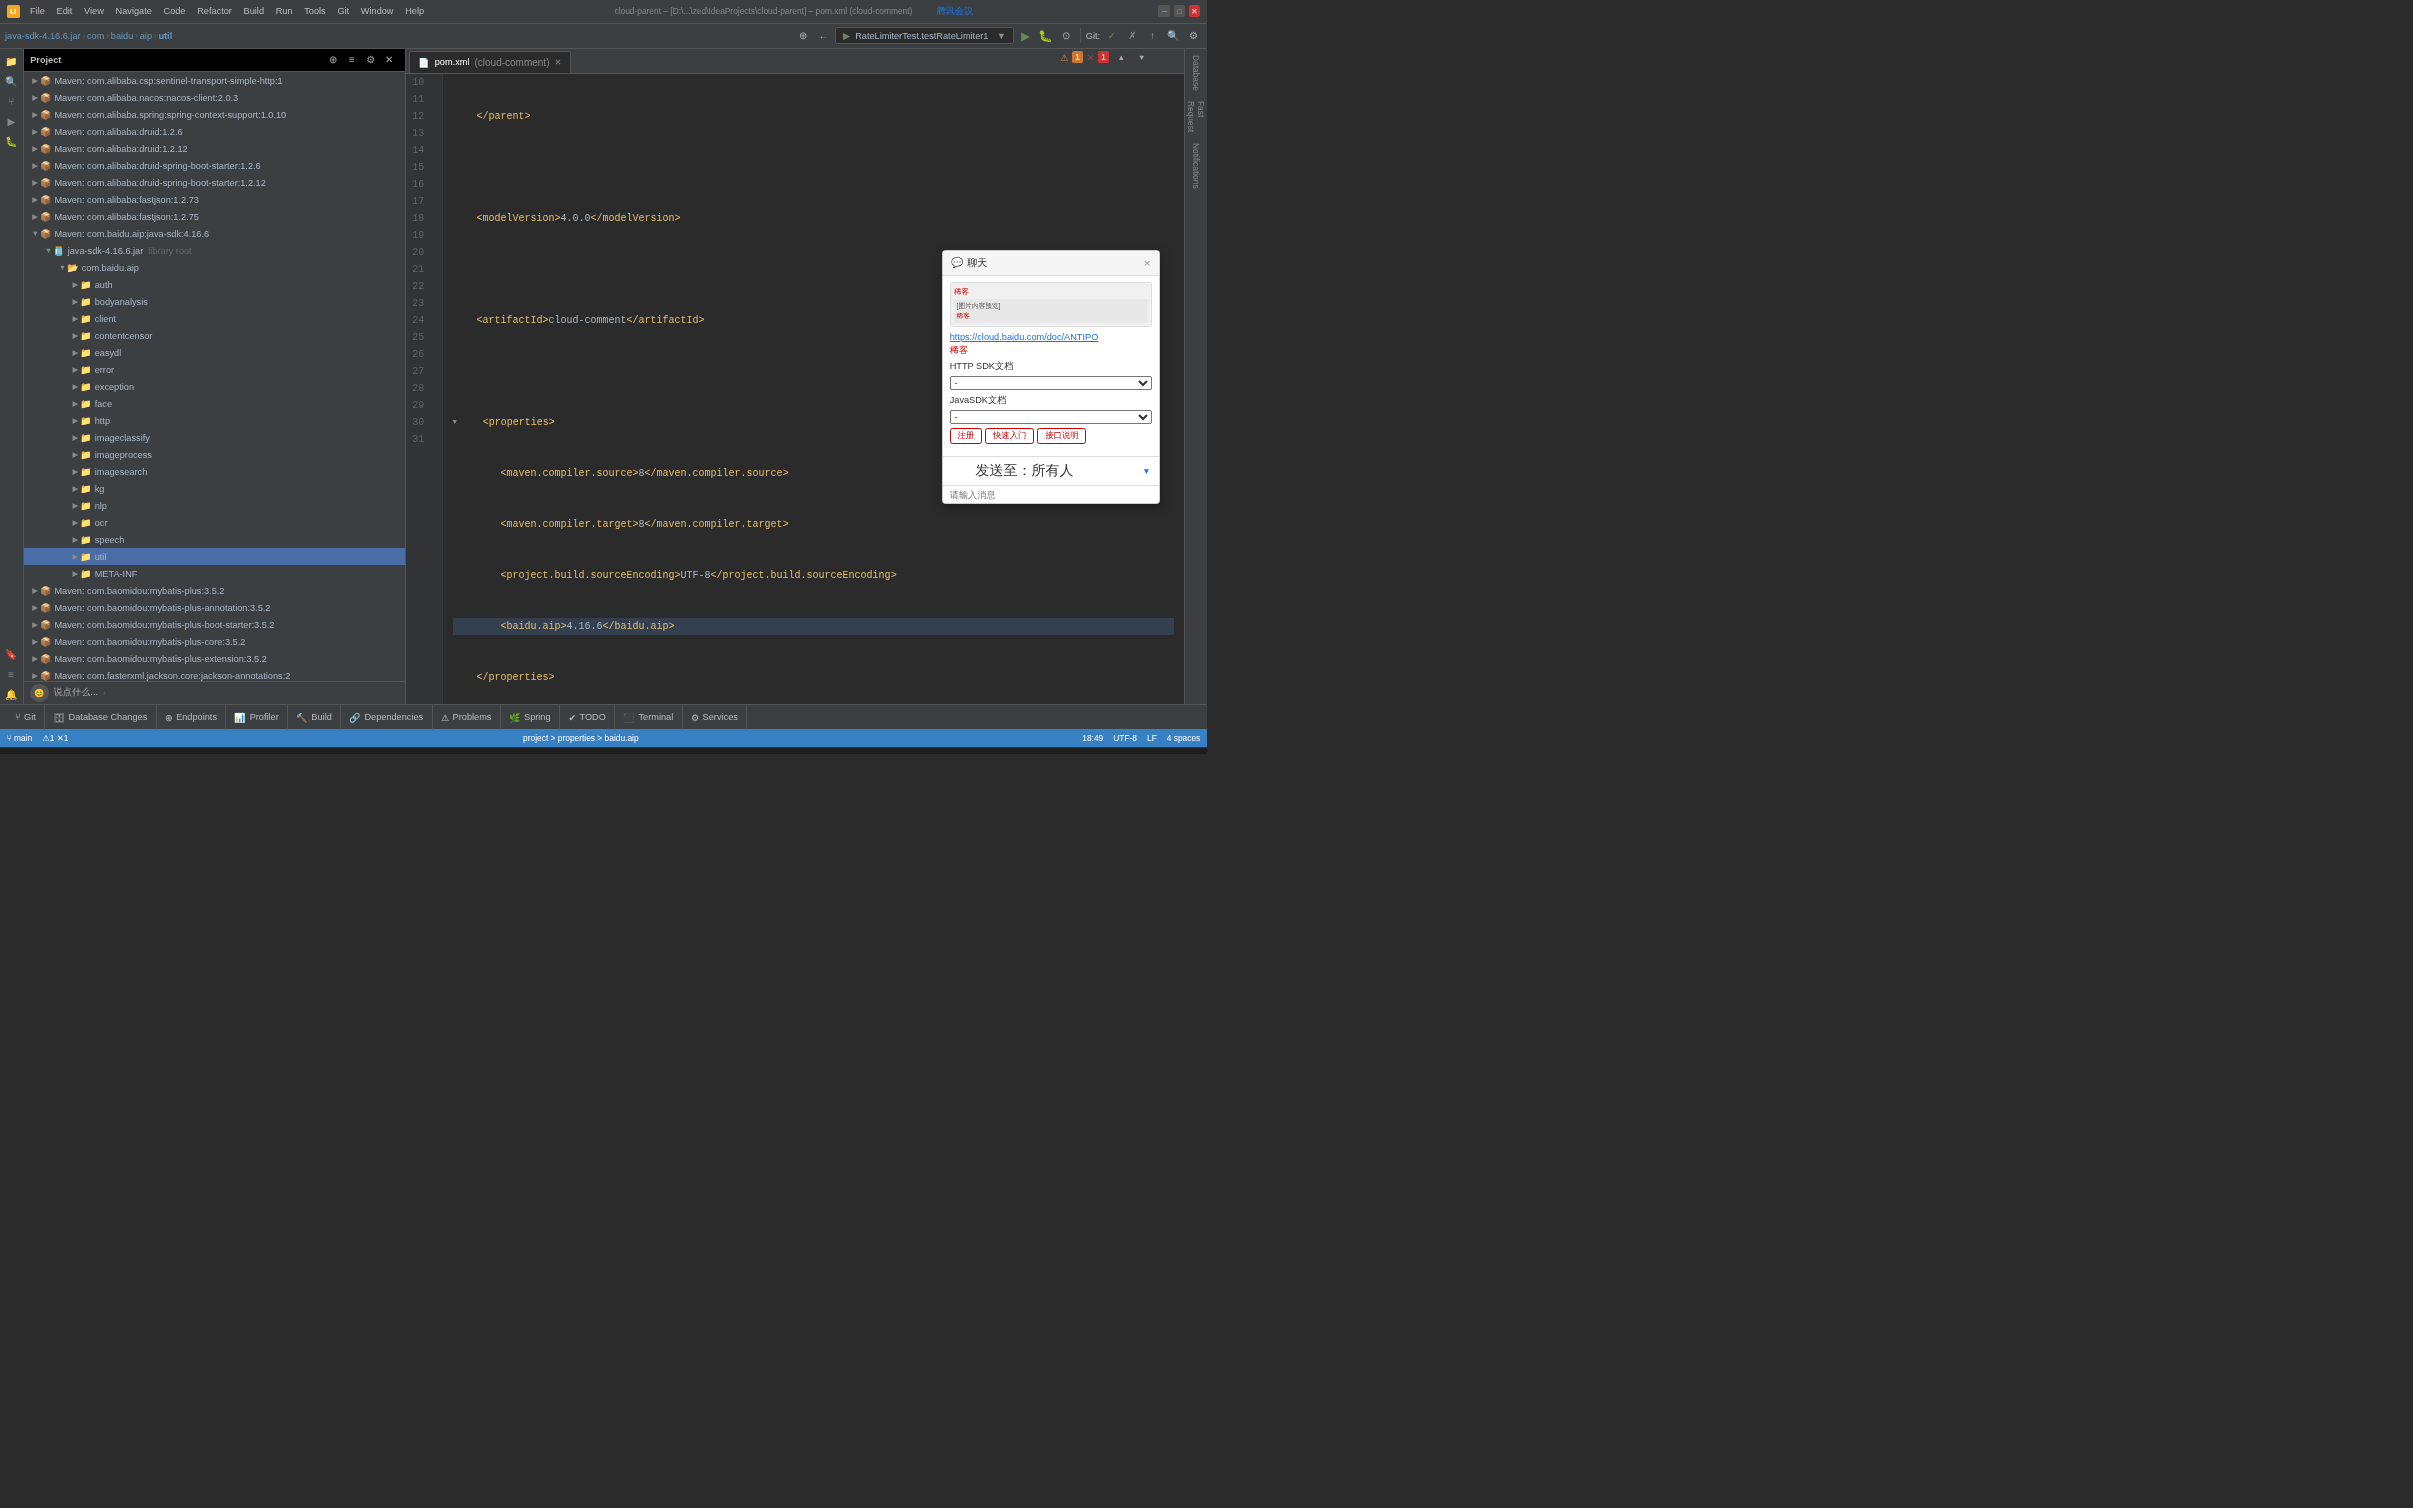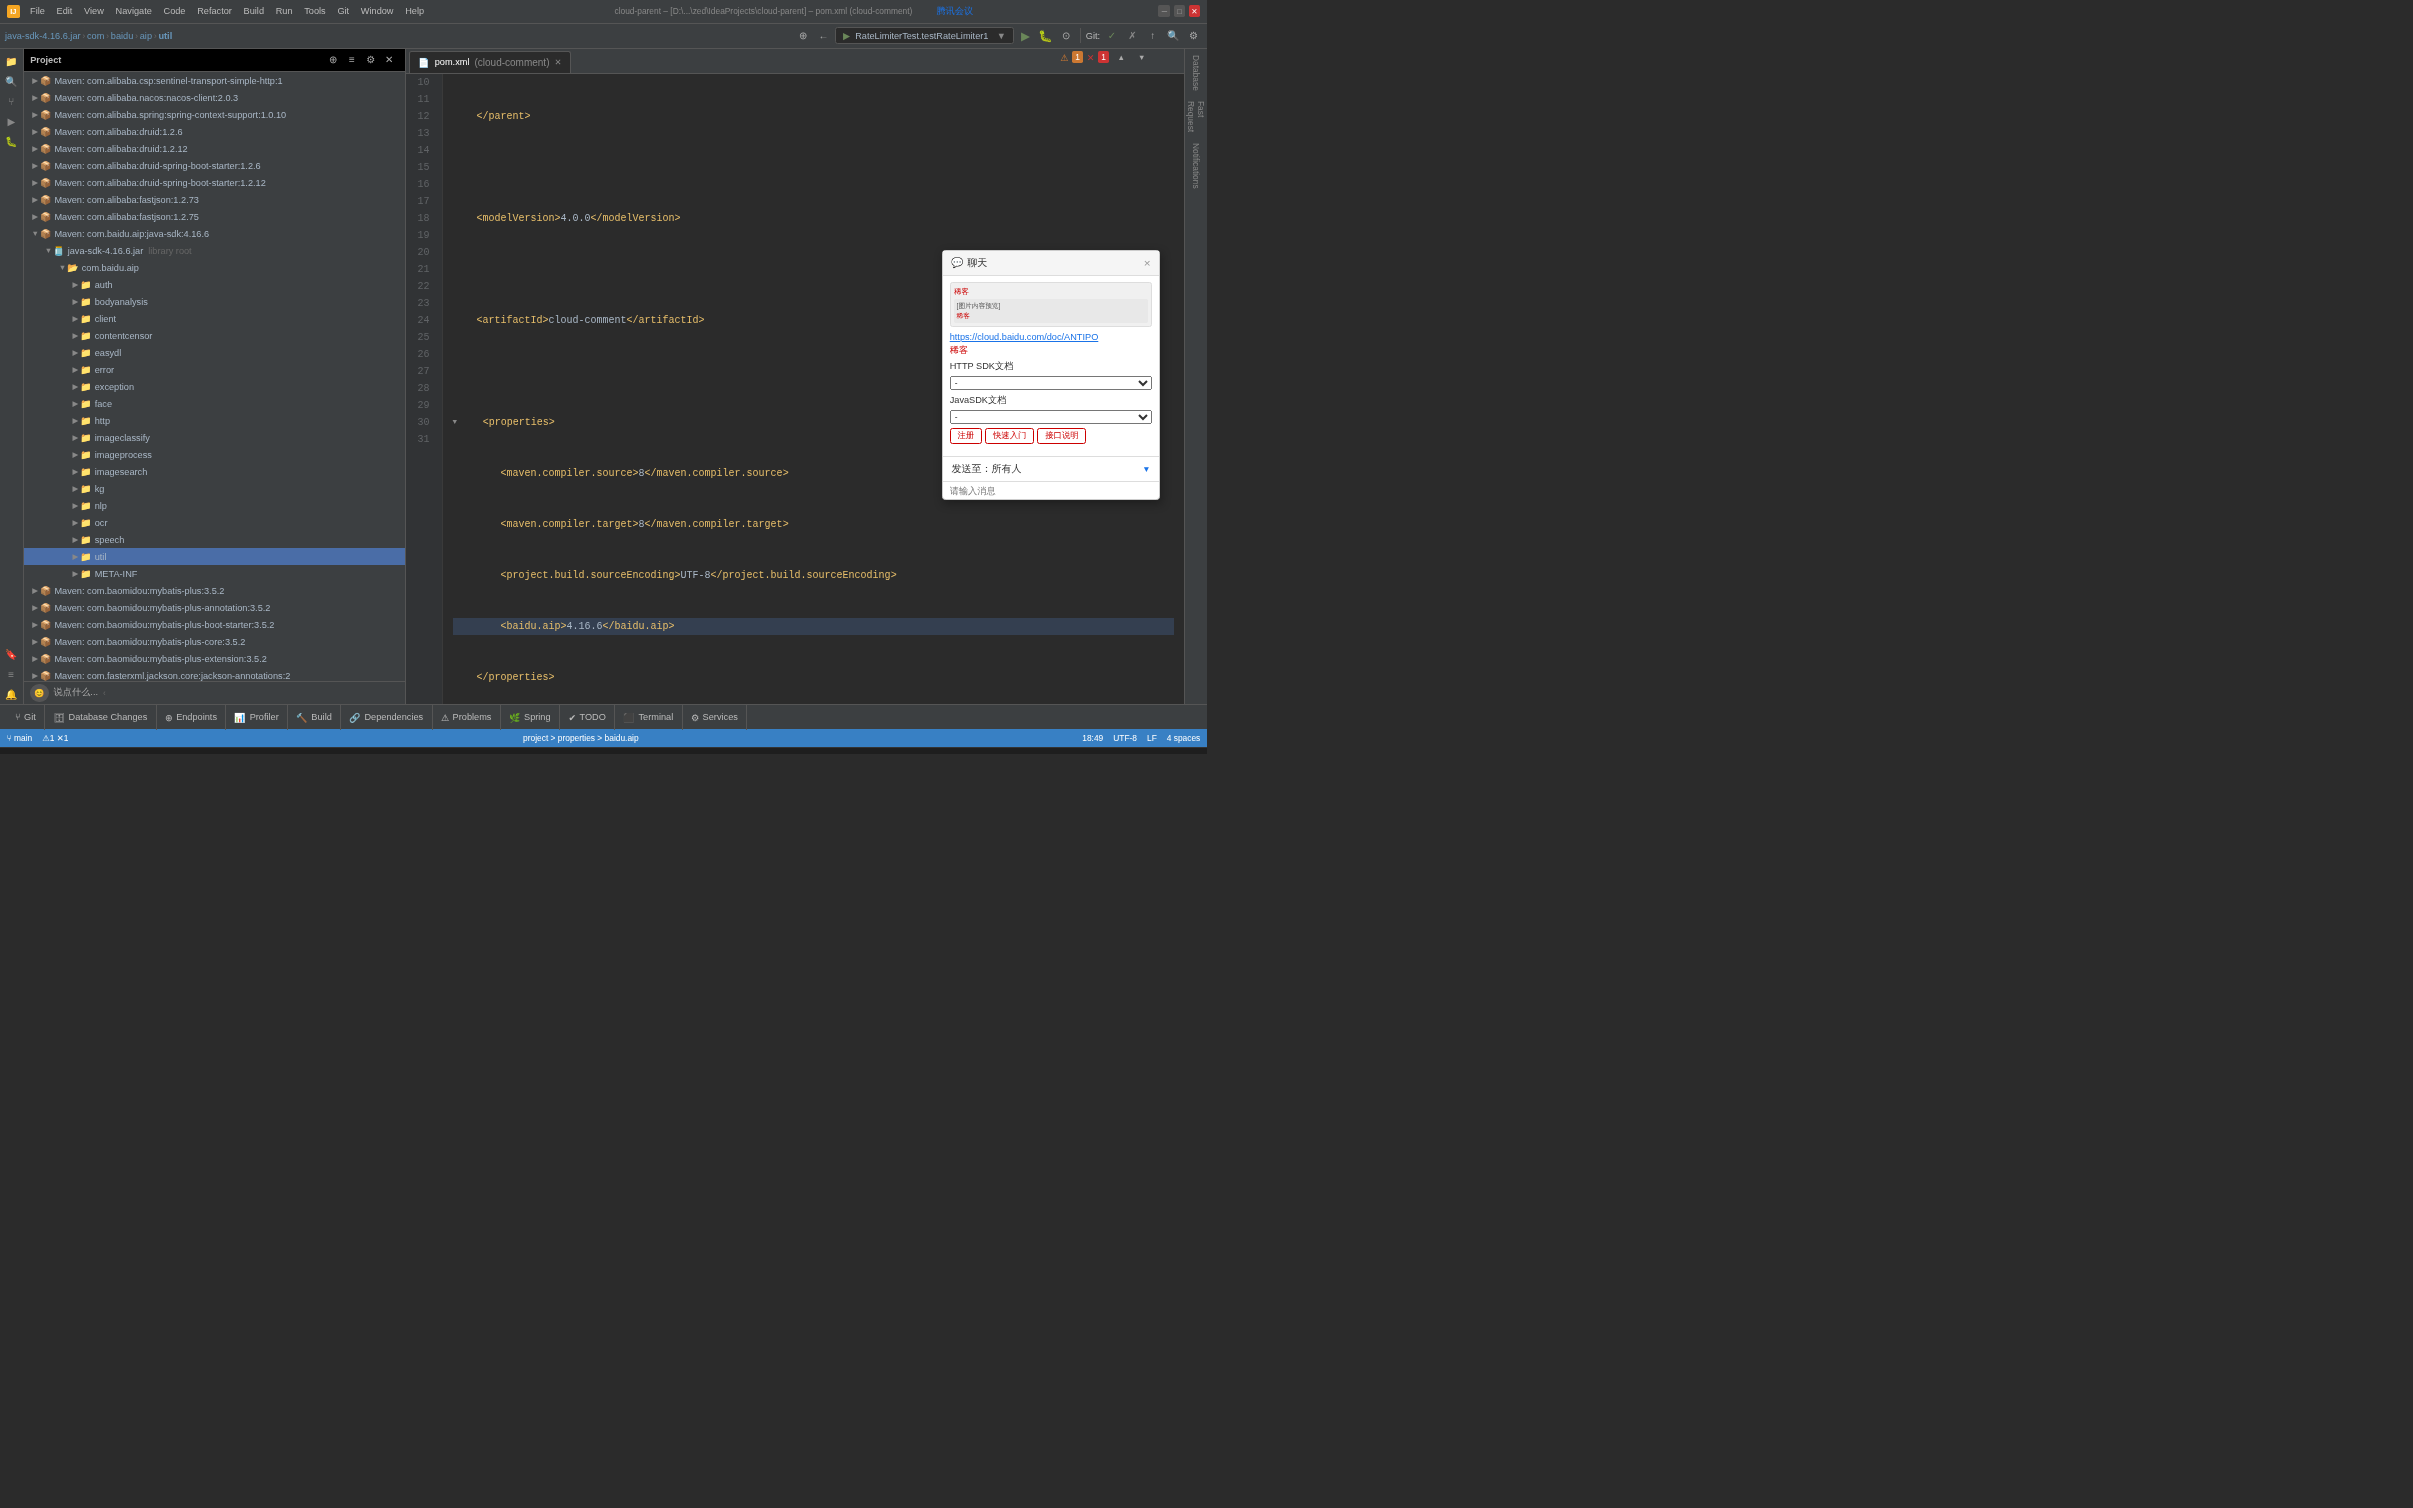--- a/index.html
+++ b/index.html
@@ -268,21 +268,21 @@
 
     .code-view {
       display: flex;
       font-family: 'Consolas', 'Courier New', monospace;
       font-size: 10px;
       line-height: 17px;
     }
     .line-numbers {
       min-width: 37px;
       background: #313335;
-      text-align: center;
+      text-align: left;
       padding: 0 6.7px;
       color: #606366;
       border-right: 0.8px solid #3a3a3a;
       user-select: none;
     }
     .line-numbers div { height: 17px; }
     .code-lines {
       flex: 1;
       padding: 0 10px;
       white-space: pre;
@@ -491,21 +491,21 @@
       padding: 1.7px 6.7px;
       cursor: pointer;
     }
     .chat-footer {
       border-top: 0.8px solid #ddd;
       padding: 5px 8.4px;
       display: flex;
       align-items: center;
       justify-content: space-between;
     }
-    .chat-footer-to { font-size: 10px; color: #333; }
+    .chat-footer-to { font-size: 14px; color: #333; margin-left: 24px; }
     .chat-footer-right { font-size: 8.4px; color: #1a73e8; cursor: pointer; }
     .chat-input-area {
       border-top: 0.8px solid #ddd;
       padding: 3.4px 6.7px;
     }
     .chat-input {
       width: 100%;
       border: none;
       outline: none;
       font-size: 9.2px;

